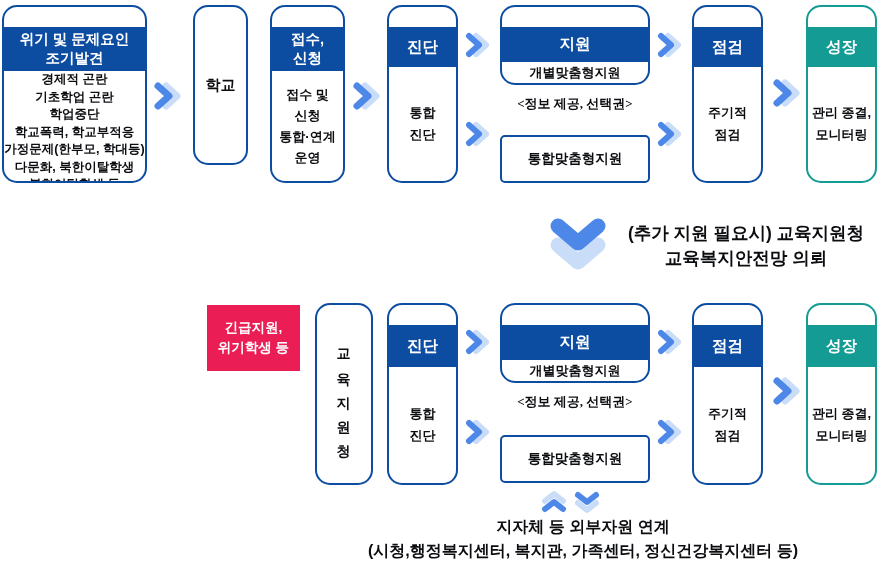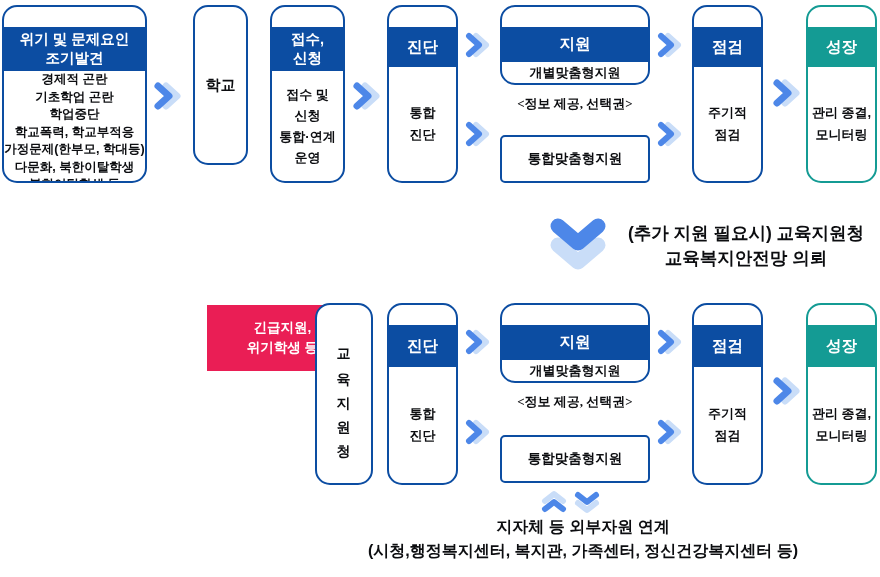--- a/index.html
+++ b/index.html
@@ -133,21 +133,21 @@
 모니터링</div>
   </div>
 
   <svg class="chev" style="left:547px;top:215px;" width="62" height="62" viewBox="0 0 62 62">
     <polyline points="11,30 31,47 51,30" fill="none" style="stroke:var(--arrow-light)" stroke-width="15" stroke-linecap="round" stroke-linejoin="round"></polyline>
     <polyline points="11,11 31,28 51,11" fill="none" style="stroke:var(--arrow)" stroke-width="15" stroke-linecap="round" stroke-linejoin="round"></polyline>
   </svg>
   <div class="caption referral">(추가 지원 필요시) 교육지원청
 교육복지안전망 의뢰</div>
 
-  <div class="emergency" style="left:207px;top:305px;width:93px;height:66px;padding-left:29px;">긴급지원,
+  <div class="emergency" style="left:207px;top:305px;width:93px;height:66px;">긴급지원,
 위기학생 등</div>
 
   <div class="box" style="left:315px;top:303px;width:58px;height:182px;">
     <div class="bd"><span class="vert">교육지원청</span></div>
   </div>
 
   <div class="box" style="left:387px;top:303px;width:71px;height:182px;">
     <div class="hd hd-lg" style="height:42px;">진단</div>
     <div class="bd bd-md">통합
 진단</div>

